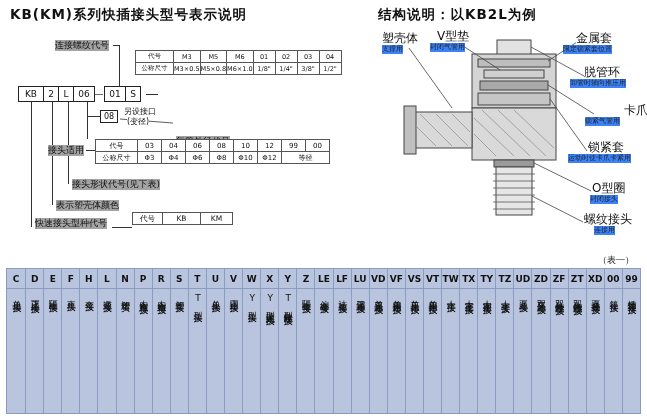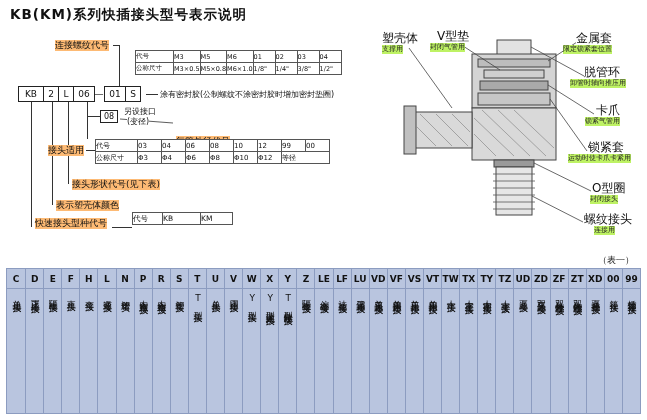--- a/index.html
+++ b/index.html
@@ -2,44 +2,44 @@
 <html><head>
 <meta charset="utf-8">
 <style>
   *{margin:0;padding:0;box-sizing:border-box}
   html,body{width:647px;height:420px;overflow:hidden}
   body{font-family:"DejaVu Sans","Liberation Sans",sans-serif;background:#fff;color:#111}
   .page{position:relative;width:647px;height:420px;background:#fff}
   .abs{position:absolute}
   svg.overlay{position:absolute;left:0;top:0;width:647px;height:420px}
   .title{font-size:13.5px;font-weight:bold;letter-spacing:1px;white-space:nowrap}
-  .lbl{font-size:9px;line-height:11px;white-space:nowrap;background:#fdba74}
+  .lbl{font-size:9px;line-height:11px;white-space:nowrap;background:#a3a3a3}
   .lbl-sm{font-size:8px;line-height:10px;white-space:nowrap;background:#fff}
   
   .mrow{display:flex;font-size:9px;height:16px}
   .mbox{border:1px solid #222;display:flex;align-items:center;justify-content:center;background:#fff;margin-right:-1px}
   .mdash{display:flex;align-items:center;justify-content:center}
   .portbox{border:1px solid #222;width:18px;height:13px;font-size:8px;display:flex;align-items:center;justify-content:center;background:#fff}
   
-  table.mini{border-collapse:collapse;table-layout:fixed;background:#fff;}
+  table.mini{border-collapse:collapse;table-layout:fixed;background:#fff;text-align:center}
   table.mini td{border:1px solid #555;height:12px;padding:0;white-space:nowrap;overflow:hidden}
   #thread-table{font-size:6.5px}
   #thread-table td:nth-child(1){width:38px}
   #thread-table td:nth-child(2),#thread-table td:nth-child(3),#thread-table td:nth-child(4){width:26px}
   #thread-table td:nth-child(n+5){width:22px}
   #tube-table{font-size:7px}
   #tube-table td:nth-child(1){width:42px}
   #tube-table td:nth-child(n+2){width:24px}
   #series-table{font-size:7.5px}
   #series-table td:nth-child(1){width:30px}
   #series-table td:nth-child(2){width:38px}
   #series-table td:nth-child(3){width:32px}
   
   .co-name{font-size:12px;line-height:10px;white-space:nowrap;background:#fff}
-  .co-desc{font-size:7px;line-height:9px;white-space:nowrap;background:#bef264;color:#222}
+  .co-desc{font-size:7px;line-height:9px;white-space:nowrap;background:#3b82f6;color:#222}
   
   .shape-wrap{position:absolute;left:6px;top:268px;width:635px;border:1px solid #8c9cc0}
   .st-row{display:grid;grid-template-columns:repeat(35,1fr)}
   .st-h{height:20px;display:flex;align-items:center;justify-content:center;font-size:9px;font-weight:bold;border-left:1px solid #8c9cc0;border-bottom:1px solid #8c9cc0}
   .st-h:first-child{border-left:none}
   .st-c{height:124px;border-left:1px solid #8c9cc0;writing-mode:vertical-rl;text-orientation:upright;font-size:9px;letter-spacing:1px;line-height:17px;padding-top:4px;display:flex;justify-content:flex-start}
   .st-c:first-child{border-left:none}
   .note{font-size:9px;white-space:nowrap}
 </style>
 </head>
@@ -143,21 +143,20 @@
   <div class="abs mrow" id="model-row" style="left:18px;top:86px">
       <span class="mbox" style="width: 26px;">KB</span>
       <span class="mbox" style="width: 16px;">2</span>
       <span class="mbox" style="width: 16px;">L</span>
       <span class="mbox" style="width: 22px;">06</span>
       <span class="mdash" style="width: 10px;">—</span>
       <span class="mbox" style="width: 22px;">01</span>
       <span class="mbox" style="width: 16px;">S</span>
     </div>
 
-  <div class="abs lbl-sm" style="left:160px;top:90px">涂有密封胶(公制螺纹不涂密封胶时增加密封垫圈)</div>
 
   <div class="abs portbox" style="left:100px;top:110px">08</div>
   <div class="abs lbl-sm" style="left:124px;top:107px">另设接口</div>
   <div class="abs lbl-sm" style="left:127px;top:117px">(变径)</div>
   <div class="abs lbl" style="left:176px;top:136px">气管外径代号</div>
 
   <div class="abs lbl" style="left:48px;top:145px">接头适用</div>
   <table class="abs mini" id="tube-table" style="left:95px;top:139px">
       <tbody>
         <tr>
@@ -190,34 +189,35 @@
   <table class="abs mini" id="series-table" style="left:132px;top:212px">
       <tbody>
         <tr>
           <td>代号</td>
           <td>KB</td>
           <td>KM</td>
         </tr>
       </tbody>
     </table>
 
+  <div class="abs title" style="left:378px;top:6px">结构说明：以KB2L为例</div>
 
   <div class="abs co-name" style="left:382px;top:33px">塑壳体</div>
   <div class="abs co-desc" style="left:382px;top:45px">支撑用</div>
 
   <div class="abs co-name" style="left:437px;top:31px">V型垫</div>
   <div class="abs co-desc" style="left:430px;top:43px">封闭气管用</div>
 
   <div class="abs co-name" style="left:576px;top:33px">金属套</div>
   <div class="abs co-desc" style="left:563px;top:45px">限定锁紧套位置</div>
 
   <div class="abs co-name" style="left:584px;top:67px">脱管环</div>
   <div class="abs co-desc" style="left:570px;top:79px">卸管时轴向推压用</div>
 
-  <div class="abs co-name" style="left:596px;top:105px">卡爪</div>
+  <div class="abs co-name" style="left:624px;top:105px">卡爪</div>
   <div class="abs co-desc" style="left:585px;top:117px">锁紧气管用</div>
 
   <div class="abs co-name" style="left:588px;top:142px">锁紧套</div>
   <div class="abs co-desc" style="left:568px;top:154px">运动时使卡爪卡紧用</div>
 
   <div class="abs co-name" style="left:592px;top:183px">O型圈</div>
   <div class="abs co-desc" style="left:590px;top:195px">封闭接头</div>
 
   <div class="abs co-name" style="left:584px;top:214px">螺纹接头</div>
   <div class="abs co-desc" style="left:594px;top:226px">连接用</div>

